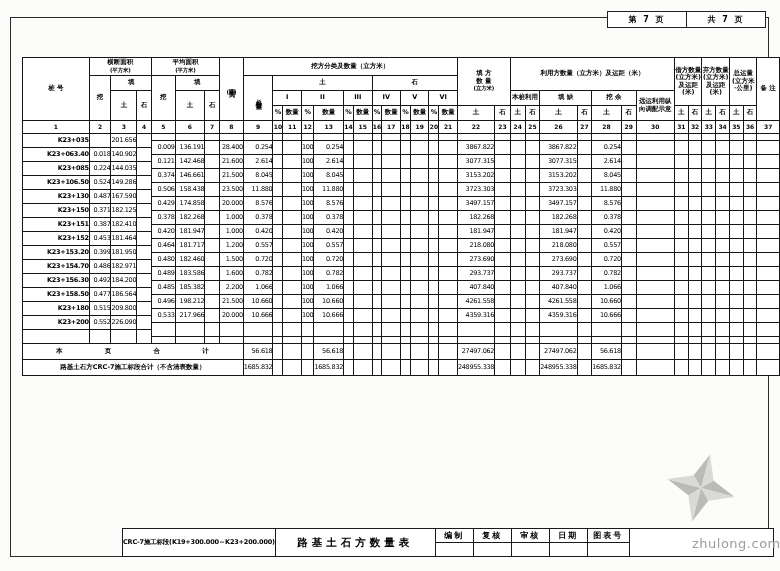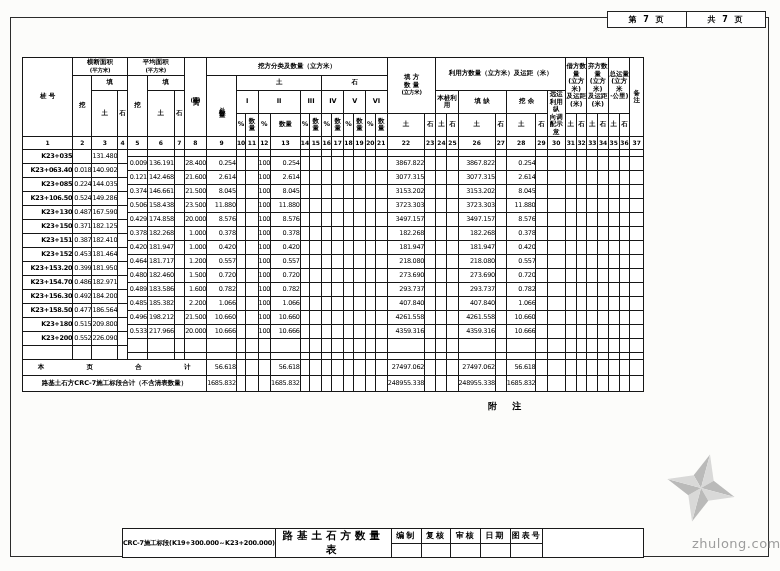--- a/index.html
+++ b/index.html
@@ -1,17 +1,17 @@
 <!DOCTYPE html>
 <html><head>
 <meta charset="utf-8">
 <style>
   html,body{margin:0;padding:0;width:780px;height:571px;overflow:hidden;
     background:#fcfcfa;font-family:"DejaVu Sans",sans-serif;color:#000;}
-  .sheet{position:relative;width:644px;height:571px;}
+  .sheet{position:relative;width:780px;height:571px;}
 
   
   .frame{position:absolute;left:10px;top:17px;width:757px;height:538px;border:1px solid #2b2b2b;}
 
   
   .pagebox{position:absolute;left:608px;top:11px;display:flex;background:#fff;}
   .pagebox .pcell{width:78px;height:15px;border:1px solid #222;margin-left:-1px;
     display:flex;align-items:center;justify-content:center;font-size:8px;font-weight:bold;letter-spacing:2px;}
 
   
@@ -233,21 +233,21 @@
           <th>34</th>
           <th>35</th>
           <th>36</th>
           <th>37</th>
         </tr>
     </thead>
     <tbody id="grid-body">
         <tr class="h7">
           <td rowspan="2" class="num st">K23+035</td>
           <td rowspan="2" class="num"></td>
-          <td rowspan="2" class="num">131.480</td>
+          <td rowspan="2" class="num">201.656</td>
           <td rowspan="2" class="num"></td>
           <td rowspan="1"></td>
           <td rowspan="1"></td>
           <td rowspan="1"></td>
           <td rowspan="1"></td>
           <td rowspan="1"></td>
           <td rowspan="1"></td>
           <td rowspan="1"></td>
           <td rowspan="1"></td>
           <td rowspan="1"></td>
@@ -948,21 +948,20 @@
           <td rowspan="1" class="num"></td>
           <td rowspan="1" class="num"></td>
           <td rowspan="1" class="num"></td>
           <td rowspan="1" class="num"></td>
           <td rowspan="1" class="num"></td>
         </tr>
       </tbody>
   </table>
 
   <div class="notes">
-    <div class="ntitle">附  注</div>
   </div>
 
   <table class="tbar">
     <colgroup>
       <col style="width:148px">
         <col style="width:160px">
         <col style="width:38px">
         <col style="width:38px">
       <col style="width:38px">
         <col style="width:38px">

